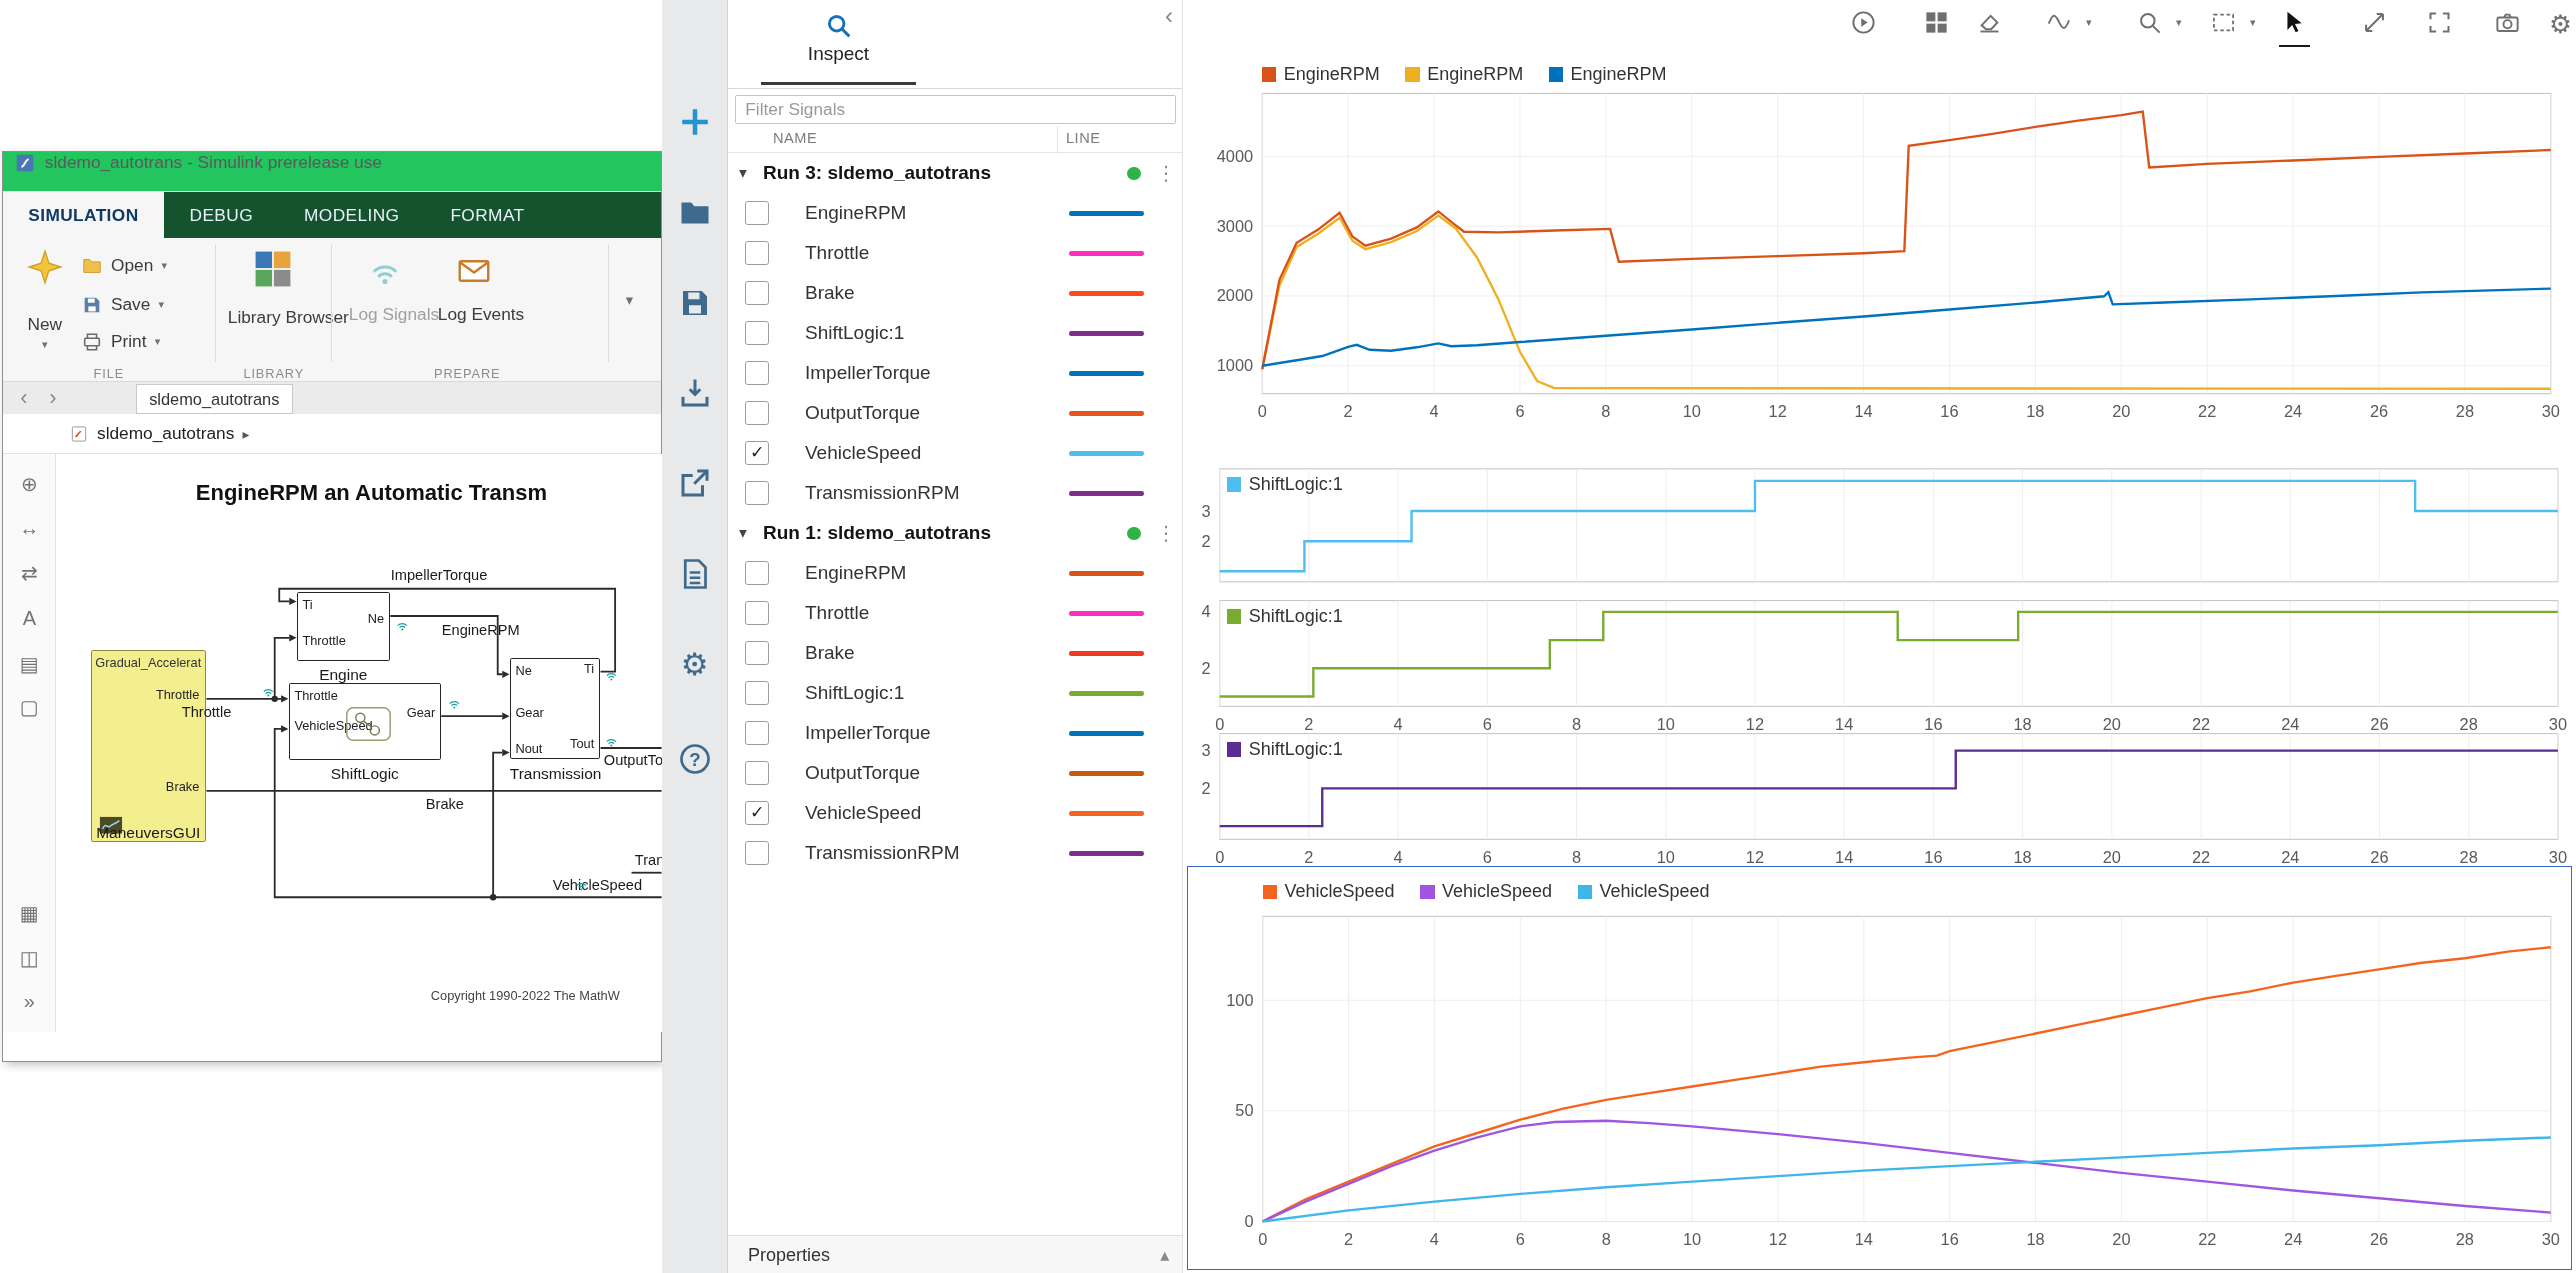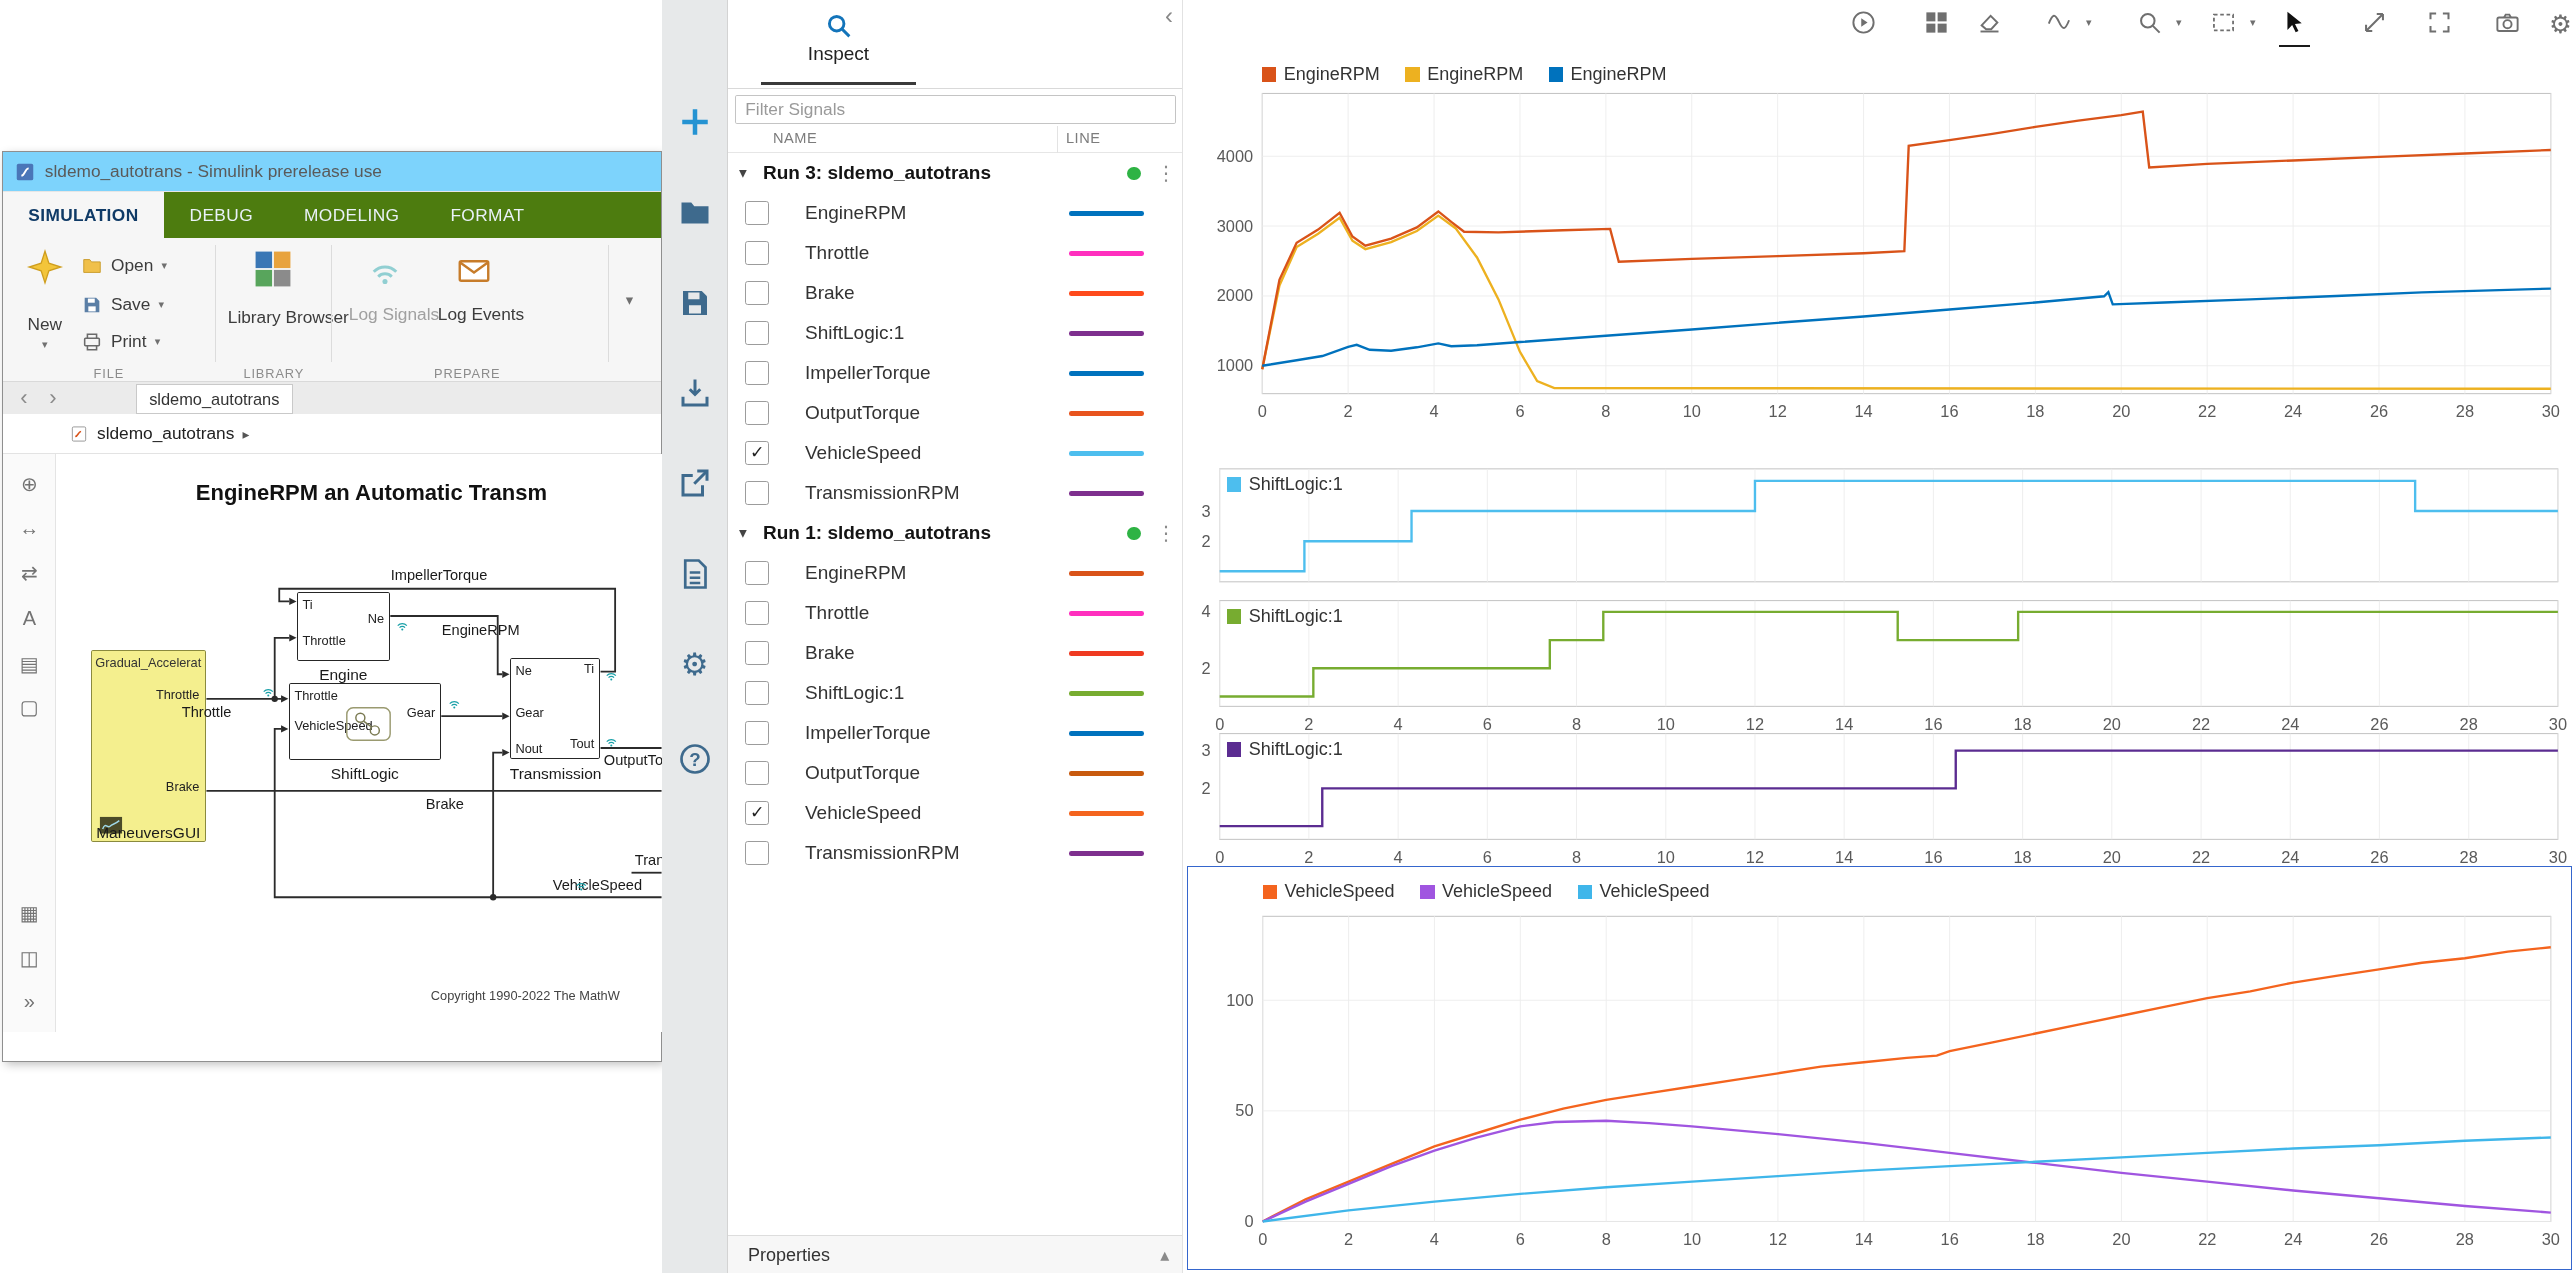--- a/index.html
+++ b/index.html
@@ -1,23 +1,23 @@
 <!DOCTYPE html>
 <html style="font-size:14.6px"><head>
 <meta charset="utf-8">
 <style>
   *{margin:0;padding:0;box-sizing:border-box}
   html,body{width:2576px;height:1273px;overflow:hidden;background:#fff;font-family:"Liberation Sans",sans-serif}
   #root{position:relative;width:2576px;height:1273px}
 
   
   #sl-window{position:absolute;left:1.8px;top:151px;width:660px;height:911px;background:#fff;border:0.9px solid #8f8f8f;box-shadow:2.7px 2.7px 9px rgba(0,0,0,.25)}
-  #sl-titlebar{position:absolute;left:0;top:0;width:100%;height:40px;background:#7dd3fc;border-bottom:0.9px solid #e6e6e6;display:flex;align-items:center;gap:9px;padding-left:11px}
+  #sl-titlebar{position:absolute;left:0;top:0;width:100%;height:40px;background:#22c55e;border-bottom:0.9px solid #e6e6e6;display:flex;gap:9px;padding-left:11px}
   #sl-titlebar .ttl{font-size:17.3px;color:#5a5a5a}
-  #sl-tabs{position:absolute;left:0;top:40px;width:100%;height:46px;background:#4d7c0f;display:flex}
+  #sl-tabs{position:absolute;left:0;top:40px;width:100%;height:46px;background:#14532d;display:flex}
   .sl-tab{padding:0 25.5px;line-height:46px;font-size:17.3px;letter-spacing:0.4px;color:#eaf2f9;cursor:default}
   .sl-tab.active{background:#f6f6f6;color:#0f3a66;font-weight:bold}
   #sl-ribbon{position:absolute;left:0;top:86px;width:100%;height:144px;background:#f6f6f6;border-bottom:0.9px solid #d9d9d9}
   .gcap{position:absolute;top:128px;font-size:12.8px;color:#8c8c8c;letter-spacing:0.9px;text-align:center}
   .vsep{position:absolute;top:7.3px;height:117px;width:0.9px;background:#dcdcdc}
   .tlabel{font-size:17.3px;color:#3c3c3c;white-space:nowrap}
   .dis .tlabel{color:#a0a0a0}
   .dd,.smalldd{font-size:11px;color:#707070}
   #btn-new{position:absolute;left:11px;top:5.5px;width:62px;height:118px;text-align:center}
   #btn-new .ic{display:inline-block;width:40px;height:40px;margin-top:3.6px}

